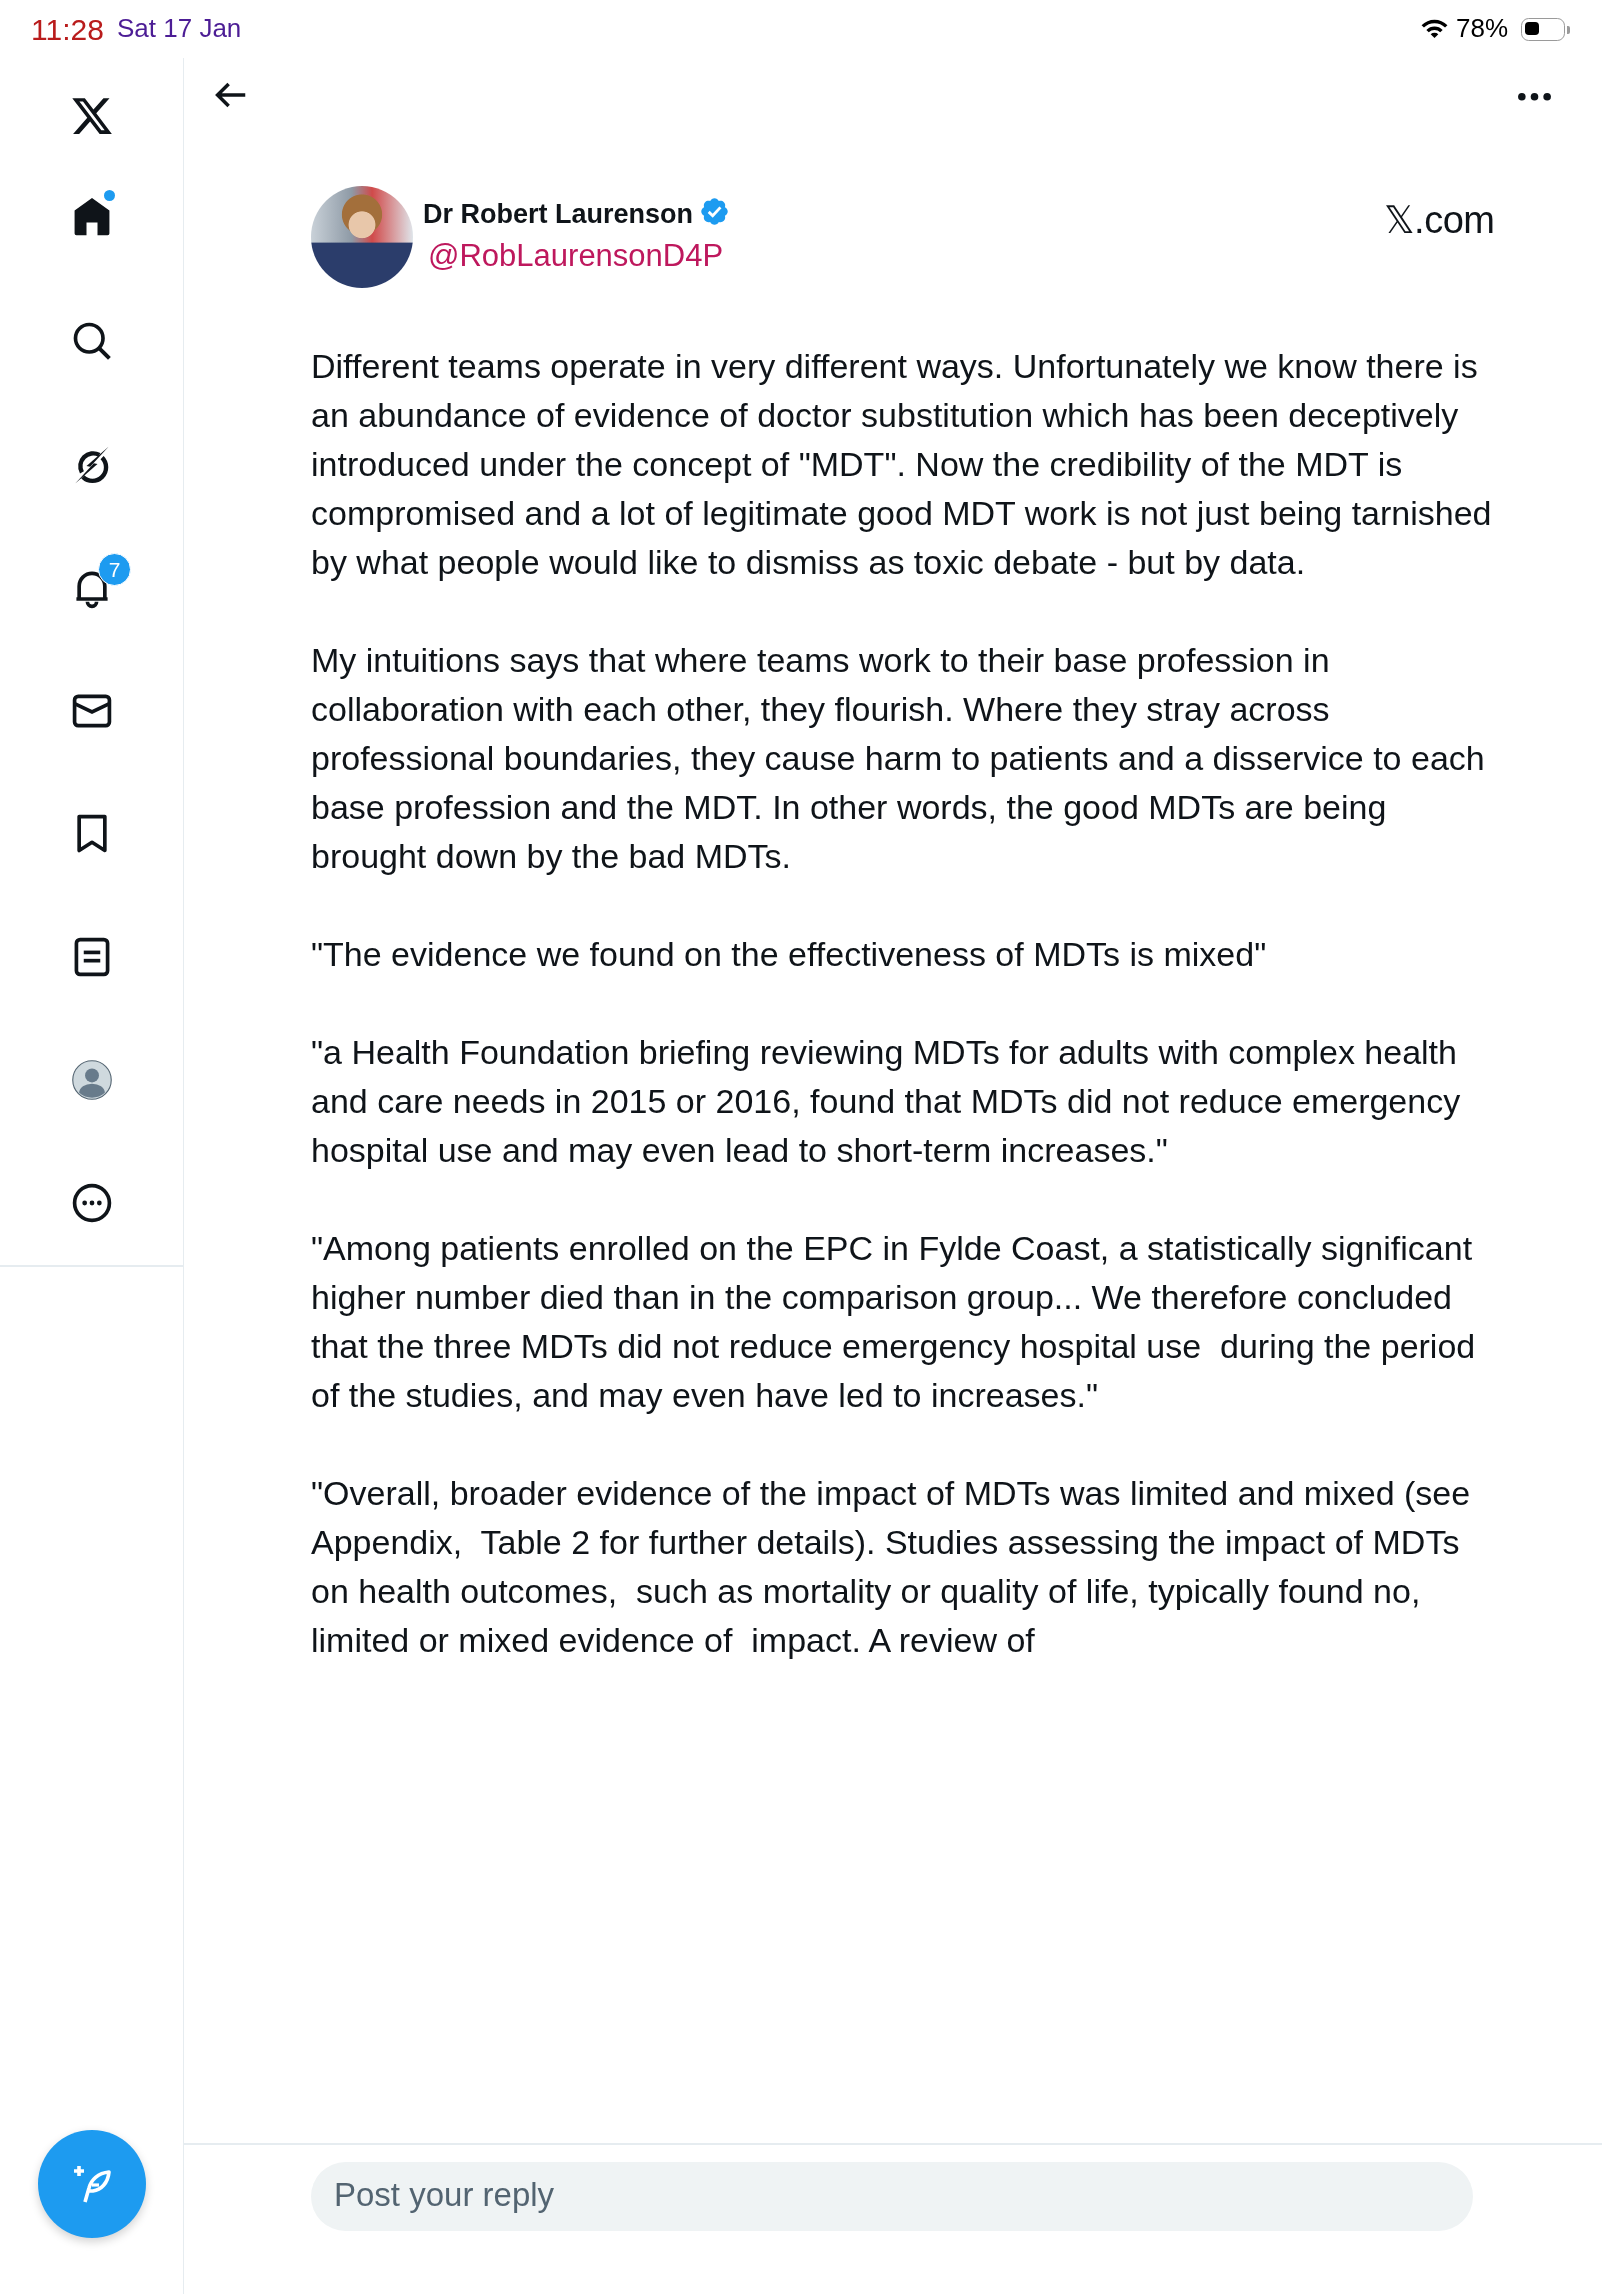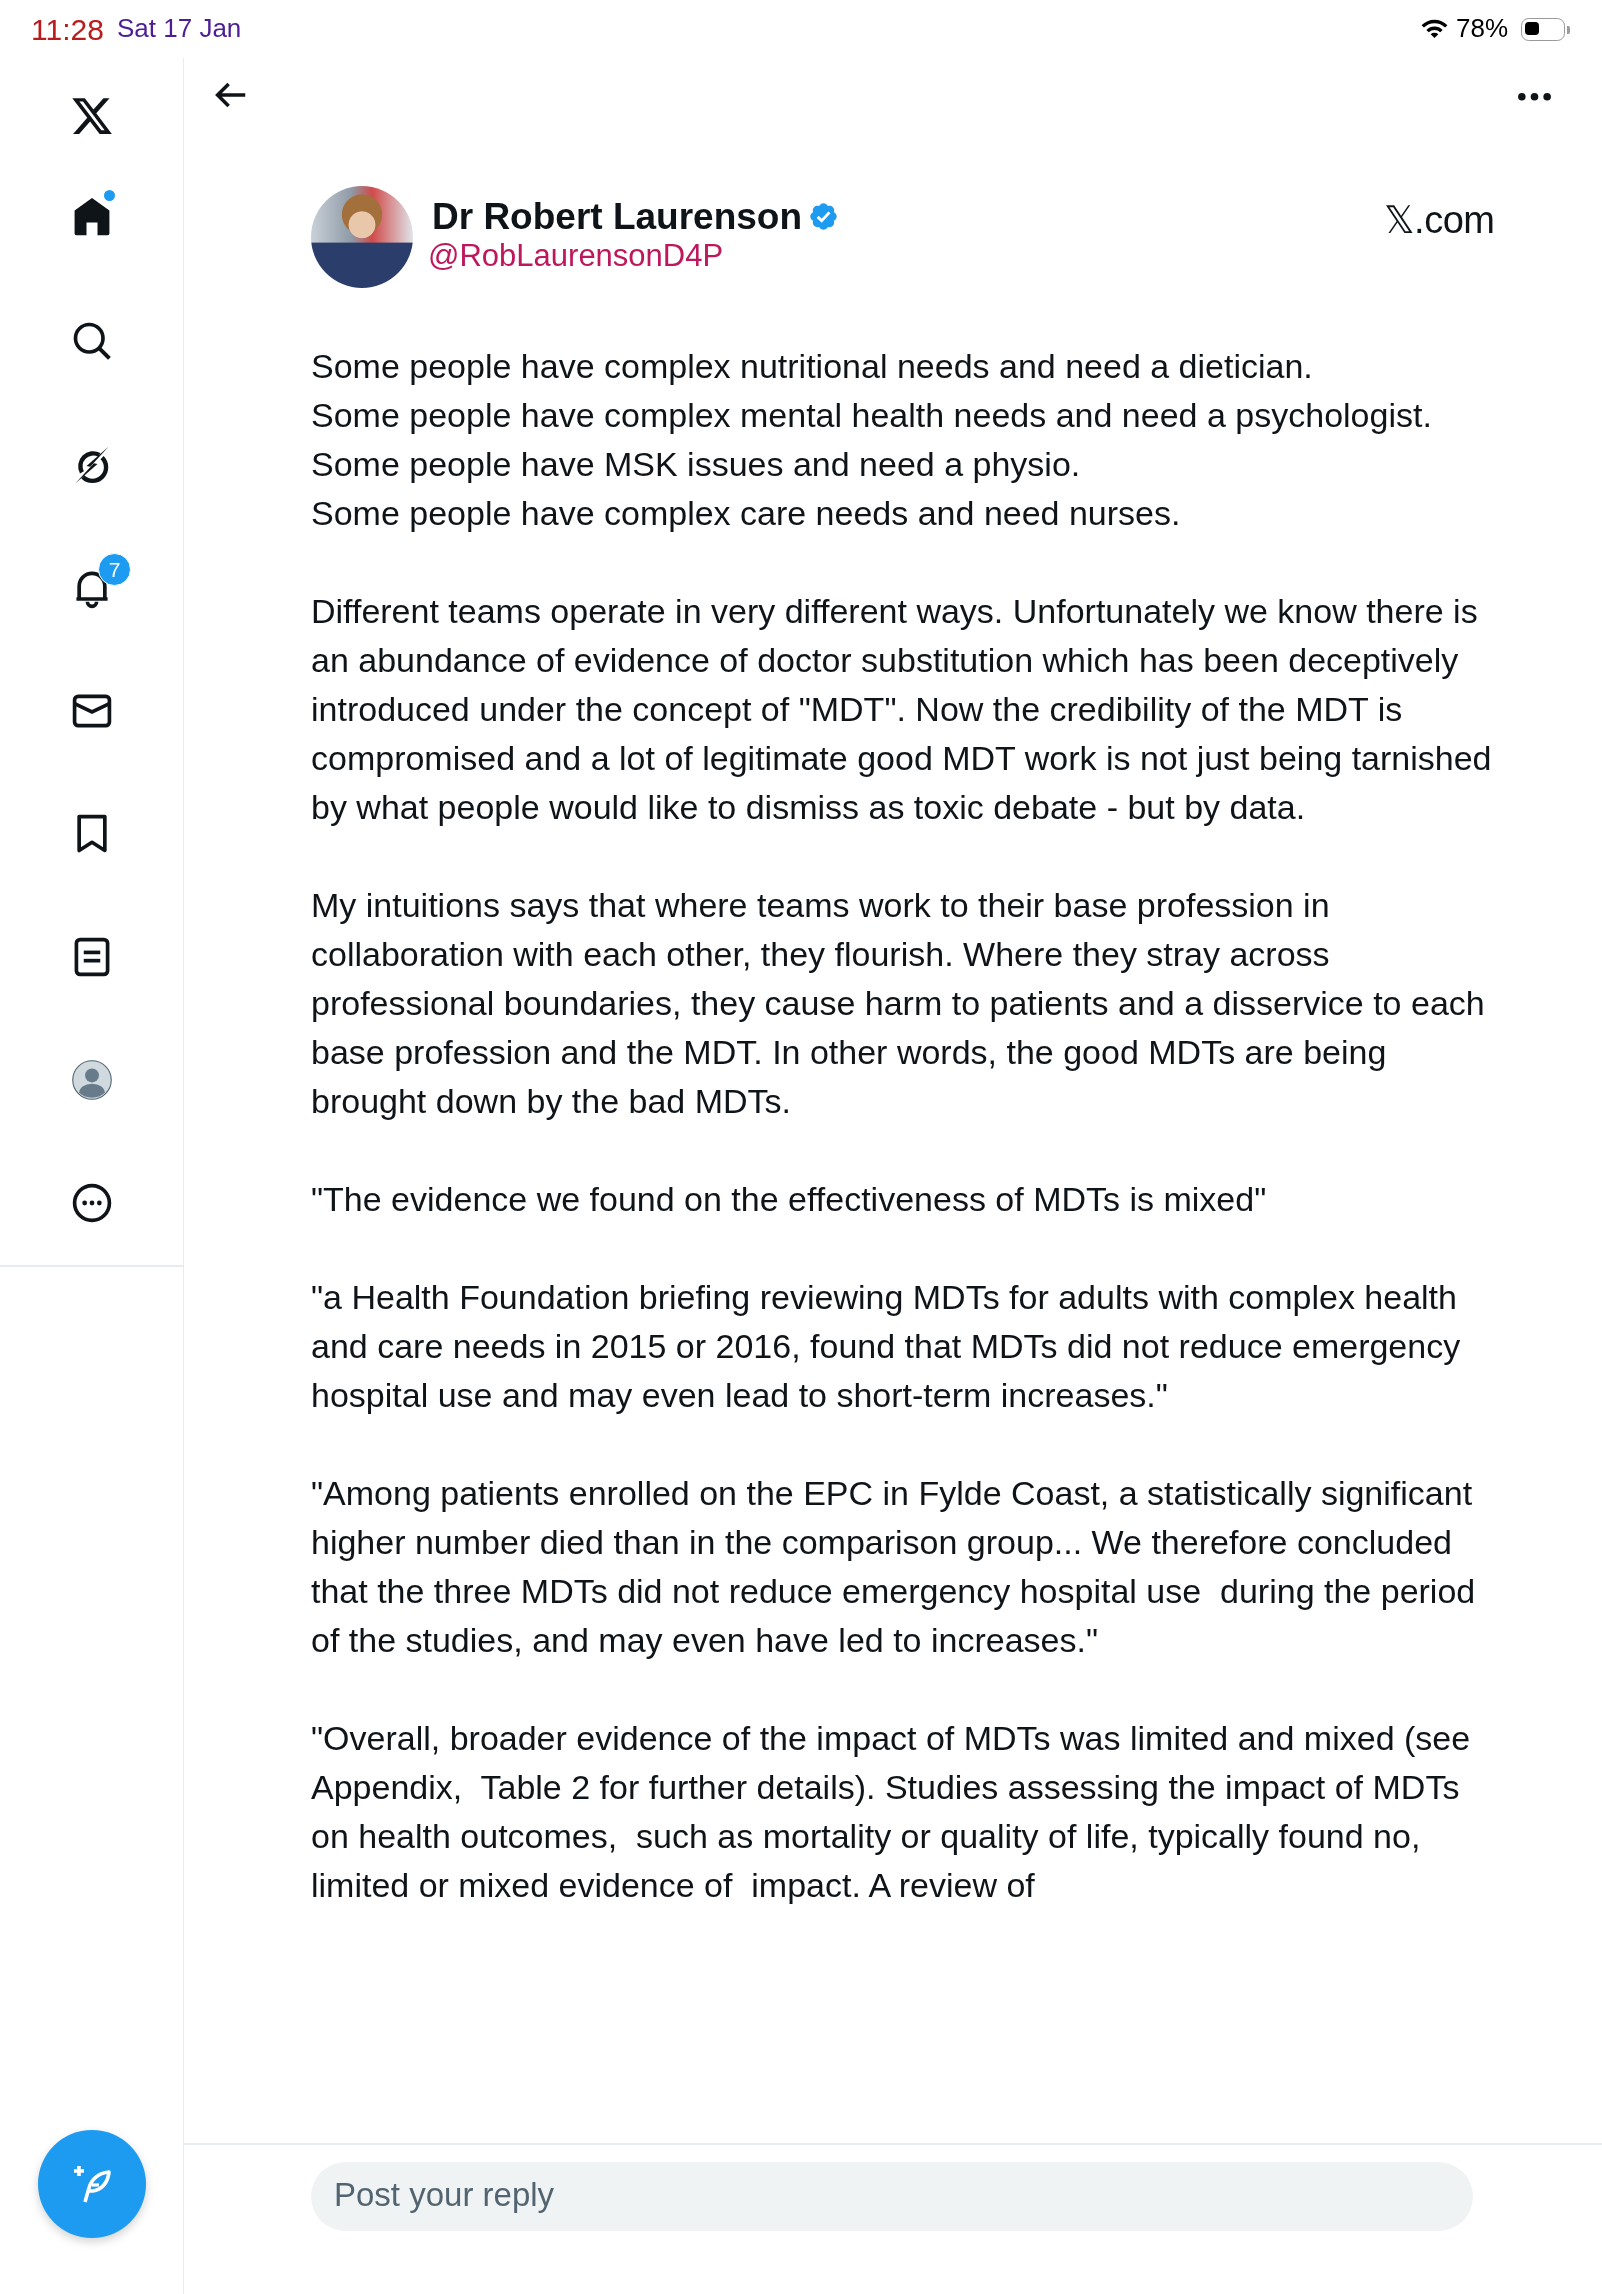--- a/index.html
+++ b/index.html
@@ -31,21 +31,21 @@
   .back-btn { position:absolute; left:27px; top:17.3px; width:40px; height:40px; display:flex; align-items:center; justify-content:center; }
   .page-title { position:absolute; left:0; width:1418px; top:19px; text-align:center; font-size:31px; font-weight:bold; }
   .more-btn { position:absolute; left:1326px; top:21px; width:48px; height:35px; display:flex; align-items:center; justify-content:center; }
 
   .author { position:absolute; left:311px; top:186px; width:1153px; height:106px; }
   .avatar { position:absolute; left:0; top:0; width:102px; height:102px; border-radius:50%; overflow:hidden;
     background: radial-gradient(circle at 50% 38%, #e8c7aa 0 16%, transparent 17%),
                 radial-gradient(circle at 50% 28%, #a36f3b 0 22%, transparent 23%),
                 linear-gradient(180deg, transparent 55%, #2b3d6b 56%),
                 linear-gradient(90deg, #c9d1d8, #8e9aa6 40%, #d04a4a 60%, #dfe5ea); }
-  .author-name { position:absolute; left:121px; top:9.6px; font-size:37px; font-weight:bold; color:#0f1419; white-space:nowrap; }
+  .author-name { position:absolute; left:112px; top:9.6px; font-size:27px; font-weight:bold; color:#0f1419; white-space:nowrap; }
   .verified { display:inline-block; width:31px; height:31px; vertical-align:-3.8px; margin-left:5.8px; }
   .author-handle { position:absolute; left:117px; top:52px; font-size:31px; color:#be185d; white-space:nowrap; }
   .xcom { position:absolute; left:1030px; top:11.5px; font-size:38px; font-weight:normal; color:#0f1419; letter-spacing:-0.5px;margin-left:43px; }
 
   .post-body { position:absolute; left:311px; top:342px; width:1182px; height:1802px; overflow:hidden;
     font-size:34px; line-height:49px; color:#0f1419; }
   .post-body p { margin:0 0 49px 0; white-space:pre-wrap; }
 
   .reply-divider { position:absolute; left:184px; top:2143px; width:1418px; height:1.9px; background:#e6ecf0; }
   .reply-box { position:absolute; left:311px; top:2162px; width:1162px; height:69px; border-radius:35px; background:#eff3f4; }
@@ -181,24 +181,20 @@
     <span>Dr Robert Laurenson</span><svg class="verified" viewBox="0 0 24 24">
         <path fill="#1d9bf0" d="M22.25 12c0-1.43-.88-2.67-2.19-3.34.46-1.39.2-2.9-.81-3.91s-2.52-1.27-3.91-.81c-.66-1.31-1.91-2.19-3.34-2.19s-2.67.88-3.33 2.19c-1.4-.46-2.91-.2-3.92.81s-1.26 2.52-.8 3.91c-1.31.67-2.2 1.91-2.2 3.34s.89 2.67 2.2 3.34c-.46 1.39-.21 2.9.8 3.91s2.52 1.26 3.91.81c.67 1.31 1.91 2.19 3.34 2.19s2.68-.88 3.34-2.19c1.39.45 2.9.2 3.91-.81s1.27-2.52.81-3.91c1.31-.67 2.19-1.91 2.19-3.34z"></path>
         <path d="M7.5 12.3 L10.6 15.3 L16.6 8.8" fill="none" stroke="#fff" stroke-width="2.2"></path>
       </svg>
   </div>
   <div class="author-handle">@RobLaurensonD4P</div>
   <div class="xcom">𝕏.com</div>
 </div>
 
 <article class="post-body">
-  <p>Some people have complex nutritional needs and need a dietician.
-Some people have complex mental health needs and need a psychologist.
-Some people have MSK issues and need a physio.
-Some people have complex care needs and need nurses.</p>
   <p>Different teams operate in very different ways. Unfortunately we know there is an abundance of evidence of doctor substitution which has been deceptively introduced under the concept of "MDT". Now the credibility of the MDT is compromised and a lot of legitimate good MDT work is not just being tarnished by what people would like to dismiss as toxic debate - but by data.</p>
   <p>My intuitions says that where teams work to their base profession in collaboration with each other, they flourish. Where they stray across professional boundaries, they cause harm to patients and a disservice to each base profession and the MDT. In other words, the good MDTs are being brought down by the bad MDTs.</p>
   <p>"The evidence we found on the effectiveness of MDTs is mixed"</p>
   <p>"a Health Foundation briefing reviewing MDTs for adults with complex health and care needs in 2015 or 2016, found that MDTs did not reduce emergency hospital use and may even lead to short-term increases."</p>
   <p>"Among patients enrolled on the EPC in Fylde Coast, a statistically significant higher number died than in the comparison group... We therefore concluded that the three MDTs did not reduce emergency hospital use  during the period of the studies, and may even have led to increases."</p>
   <p>"Overall, broader evidence of the impact of MDTs was limited and mixed (see Appendix,  Table 2 for further details). Studies assessing the impact of MDTs on health outcomes,  such as mortality or quality of life, typically found no, limited or mixed evidence of  impact. A review of</p>
 </article>
 
 <div class="reply-divider"></div>
 <div class="reply-box">

